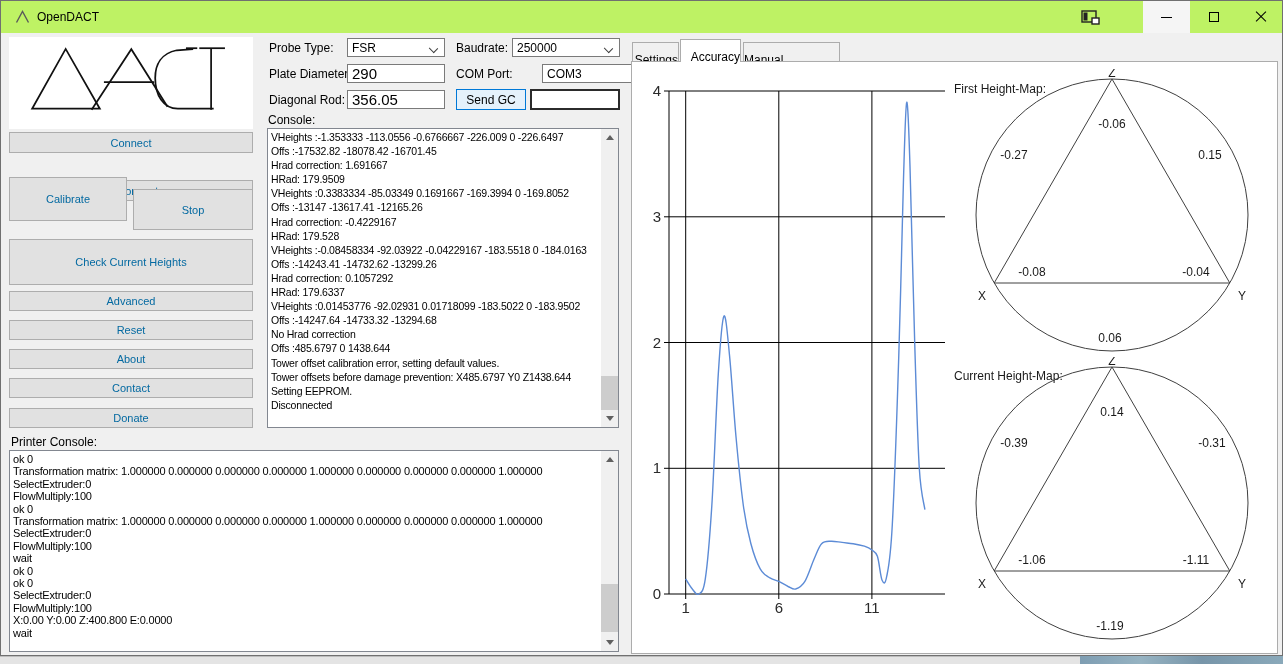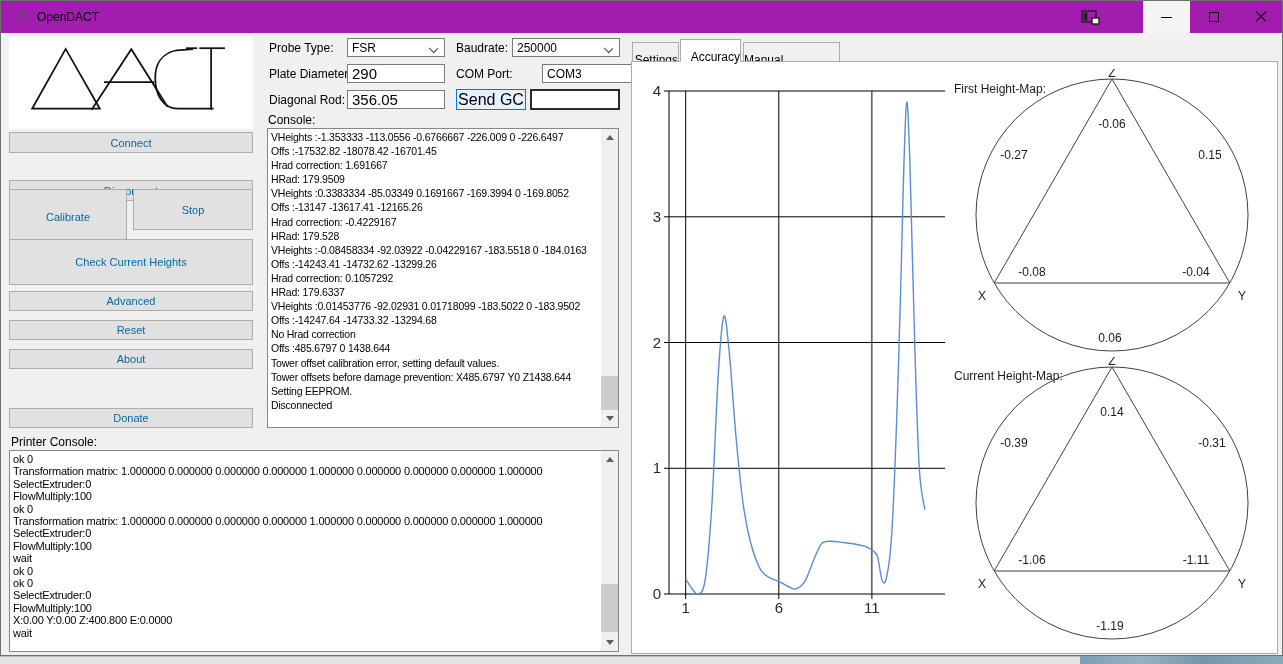--- a/index.html
+++ b/index.html
@@ -2,21 +2,21 @@
 <html><head>
 <meta charset="utf-8">
 <style>
   * { margin:0; padding:0; box-sizing:border-box; }
   html,body { width:1283px; height:664px; overflow:hidden; }
   body { font-family:"Liberation Sans",sans-serif; font-size:12px; color:#000; background:#d8d8d8; position:relative; }
 
   .window { position:absolute; left:0; top:0; width:1283px; height:656px; background:#f0f0f0; border:1px solid #707070; }
 
   
-  .titlebar { position:absolute; left:0; top:0; width:100%; height:32px; background:#a21caf; }
+  .titlebar { position:absolute; left:0; top:0; width:100%; height:32px; background:#bef264; }
   .titlebar .app-title { position:absolute; left:36px; top:9px; font-size:12px; color:#000; }
   .app-icon { position:absolute; left:13px; top:8px; width:17px; height:16px; }
   .layout-icon { position:absolute; left:1080px; top:9px; width:19px; height:15px; }
   .caption-btn { position:absolute; top:0; width:47px; height:32px; display:flex; align-items:center; justify-content:center; }
   .cap-min { left:1142px; background:#f5f5f5; }
   .cap-max { left:1189px; }
   .cap-close { left:1236px; }
   .glyph-min { width:11px; height:0; border-top:1px solid #000; display:block; }
   .glyph-max { width:10px; height:10px; border:1px solid #000; display:block; }
   .glyph-close { position:relative; width:12px; height:12px; display:block; }
@@ -26,21 +26,21 @@
 
   
   .logo-box { position:absolute; left:8px; top:36px; width:244px; height:92px; background:#ffffff; }
   .btn { position:absolute; background:#e1e1e1; border:1px solid #adadad; display:flex; align-items:center; justify-content:center; font-size:11px; color:#0369a1; cursor:default; }
 
   
   .flabel { position:absolute; font-size:12px; color:#000; }
   .tb { position:absolute; background:#fff; border:1px solid #7a7a7a; font-size:15px; padding:2px 4px; display:flex; align-items:center; }
   .combo { position:absolute; background:#fff; border:1px solid #7a7a7a; font-size:12px; padding:2px 4px; display:flex; align-items:center; }
   .chev { position:absolute; right:7px; top:6px; width:7px; height:7px; border-right:1px solid #3c3c3c; border-bottom:1px solid #3c3c3c; transform:rotate(45deg) scale(1,0.9); }
-  .sendgc { position:absolute; background:#e5f1fb; border:1px solid #0078d7; display:flex; align-items:center; justify-content:center; font-size:16px; }
+  .sendgc { position:absolute; background:#e5f1fb; border:1px solid #0078d7; display:flex; align-items:center; justify-content:center; font-size:12px; }
   .gcode { position:absolute; background:#fff; border:2px solid #2b2b2b; }
 
   
   .console-box { position:absolute; background:#fff; border:1px solid #828790; overflow:hidden; }
   .console-text { position:absolute; left:3px; top:1px; white-space:pre-wrap; overflow-wrap:break-word; font-size:10.5px; letter-spacing:-0.2px; line-height:14.1px; color:#000; }
   .pconsole-text { position:absolute; left:3px; top:2px; white-space:pre-wrap; font-size:11px; letter-spacing:-0.2px; line-height:12.4px; color:#000; }
 
   
   .sbar { position:absolute; width:17px; background:#f0f0f0; }
   .sb-btn { position:absolute; left:0; width:17px; height:17px; background:#f0f0f0; display:flex; align-items:center; justify-content:center; }
@@ -101,37 +101,40 @@
       </g>
     </svg>
   </div>
 
   <div class="btn" style="left:8px;top:131px;width:244px;height:21px;">
       <span>Connect</span>
     </div>
   <div class="btn" style="left:8px;top:160px;width:244px;height:21px;margin-top:19px;">
       <span>Disconnect</span>
     </div>
-  <div class="btn" style="left:8px;top:188px;width:118px;height:55px;">
+  <div class="btn" style="left:8px;top:176px;width:118px;height:44px;">
       <span>Calibrate</span>
     </div>
   <div class="btn" style="left:132px;top:188px;width:120px;height:41px;">
       <span>Stop</span>
     </div>
   <div class="btn" style="left:8px;top:238px;width:244px;height:46px;">
       <span>Check Current Heights</span>
     </div>
   <div class="btn" style="left:8px;top:290px;width:244px;height:20px;">
       <span>Advanced</span>
     </div>
   <div class="btn" style="left:8px;top:319px;width:244px;height:20px;">
       <span>Reset</span>
     </div>
   <div class="btn" style="left:8px;top:348px;width:244px;height:20px;">
       <span>About</span>
+    </div>
+  <div class="btn" style="left:8px;top:377px;width:244px;height:20px;">
+      <span>Contact</span>
     </div>
   <div class="btn" style="left:8px;top:407px;width:244px;height:20px;">
       <span>Donate</span>
     </div>
 
   <span class="flabel" style="left:268px;top:40px;">Probe Type:</span>
   <div class="combo" style="left:346px;top:37px;width:98px;height:19px;">
     <span>FSR</span>
     <i class="chev"></i>
   </div>

